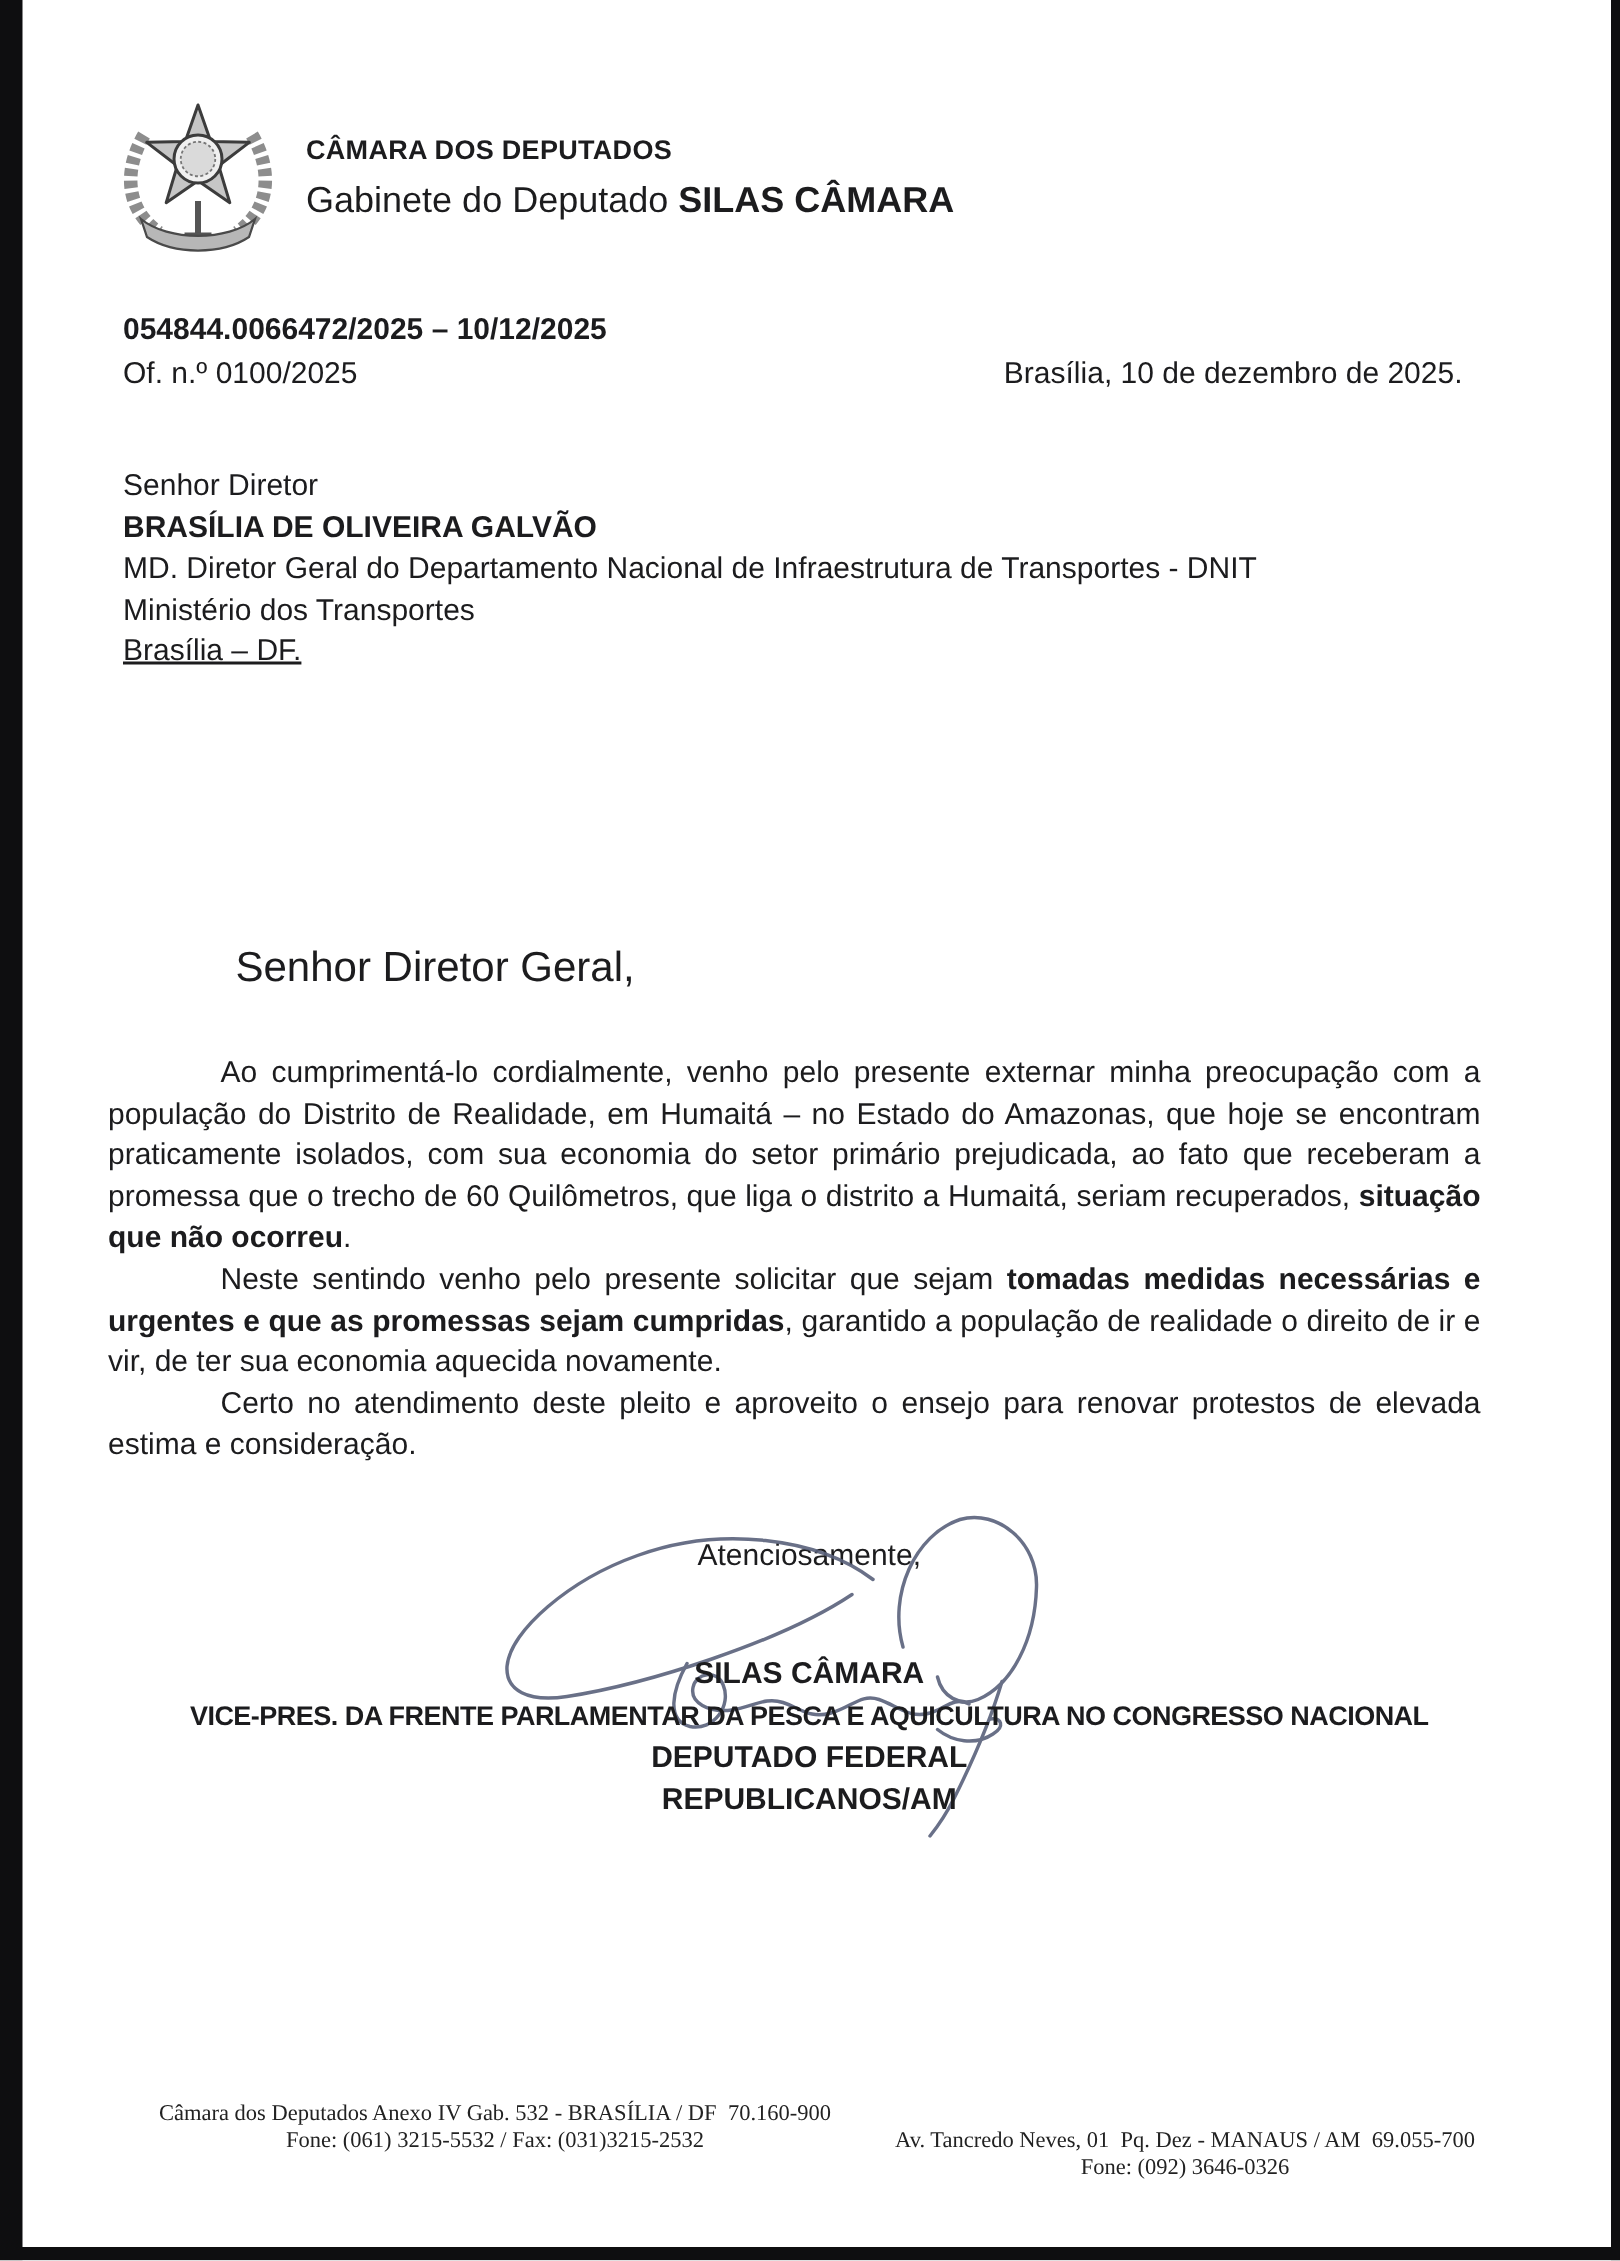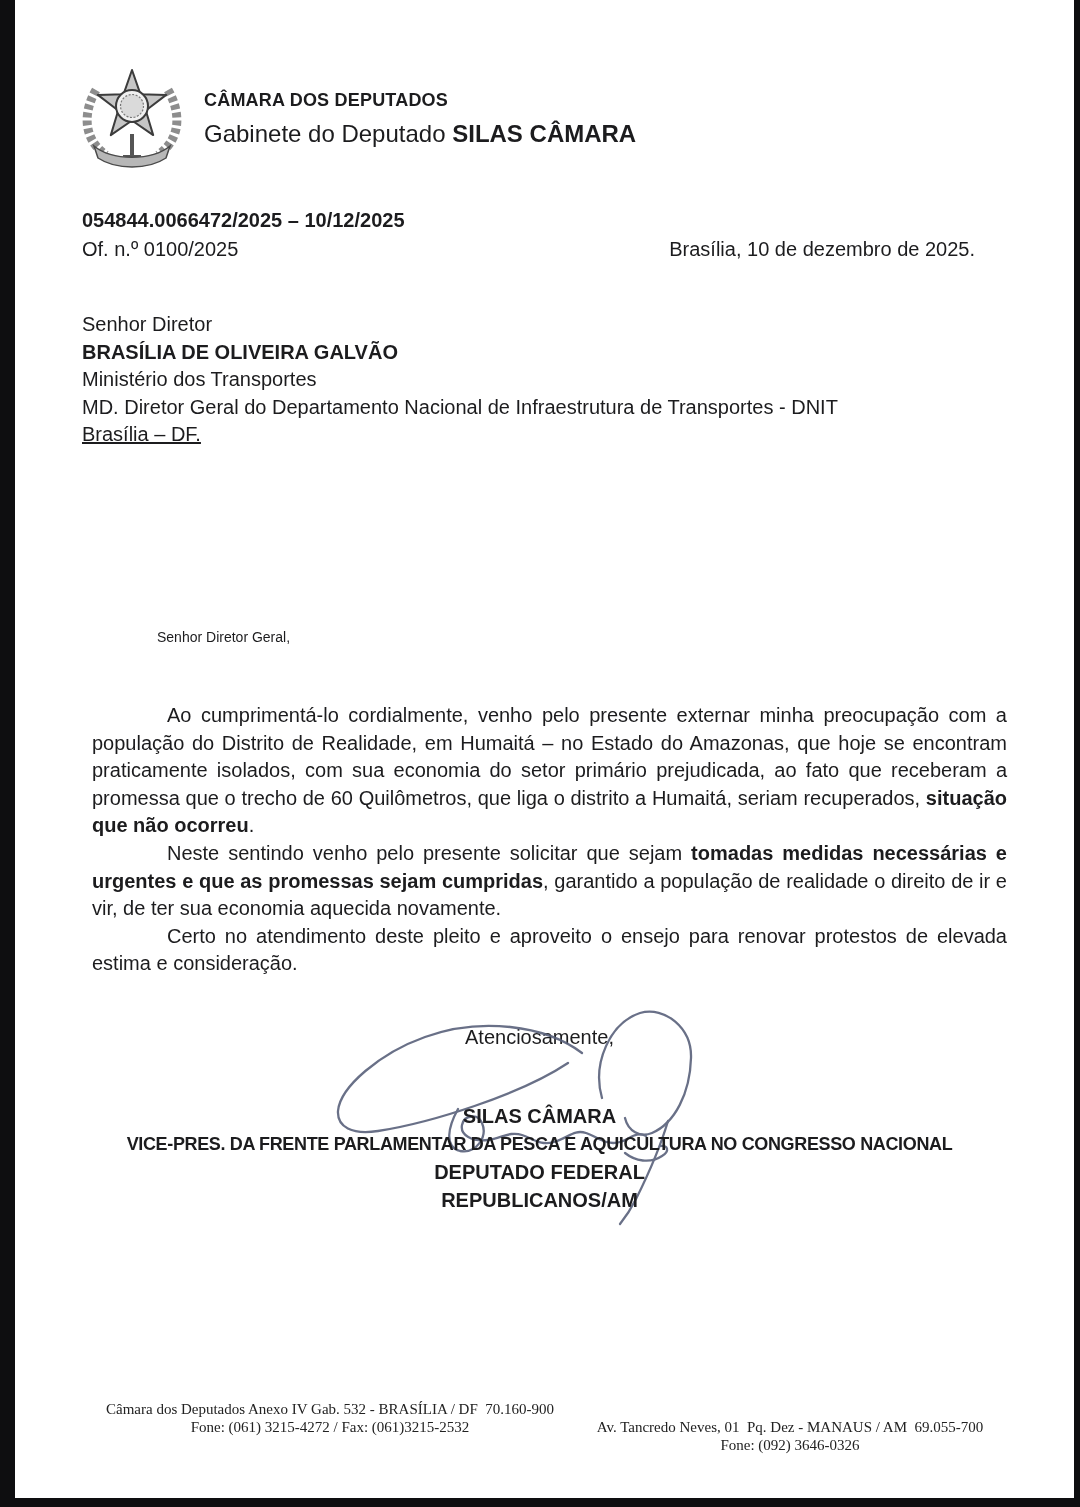--- a/index.html
+++ b/index.html
@@ -30,22 +30,22 @@
   
   .recipient { left:82px; top:311px; font-size:20px; line-height:27.5px; }
   .recipient .name { font-weight:bold; }
   .recipient .city { text-decoration:underline; }
 
   
   .subject { left:82px; top:494px; width:915px; font-size:20px; line-height:35px; text-align:justify; }
   .subject b { font-weight:bold; }
 
   
-  .greeting { left:157px; top:629px; font-size:14px; }
-  .body-text { left:92px; top:702px; width:915px; font-size:20px; line-height:27.6px; text-align:justify; }
+  .greeting { left:157px; top:629px; font-size:28px; }
+  .body-text { left:72px; top:702px; width:915px; font-size:20px; line-height:27.6px; text-align:justify; }
   .body-text p { margin:0; text-indent:75px; }
   .body-text b { font-weight:bold; }
 
   
   .valediction { left:82px; top:1026px; width:915px; text-align:center; font-size:20px; }
   .signature-svg { left:330px; top:1003px; pointer-events:none; }
   .signer-block { left:82px; top:1102px; width:915px; text-align:center; font-weight:bold; line-height:28px; }
   .signer-name, .signer-title-2, .signer-title-3 { font-size:20px; }
   .signer-title-1 { font-size:18px; white-space:nowrap; letter-spacing:-0.35px; }
 
@@ -86,22 +86,22 @@
     <div class="process">054844.0066472/2025 – 10/12/2025</div>
     <div class="ref-row">
       <span>Of. n.º 0100/2025</span>
       <span class="place-date">Brasília, 10 de dezembro de 2025.</span>
     </div>
   </div>
 
   <div class="abs recipient">
     <div>Senhor Diretor</div>
     <div class="name">BRASÍLIA DE OLIVEIRA GALVÃO</div>
+    <div>MD. Diretor Geral do Departamento Nacional de Infraestrutura de Transportes - DNIT</div>
     <div>Ministério dos Transportes</div>
-    <div>MD. Diretor Geral do Departamento Nacional de Infraestrutura de Transportes - DNIT</div>
     <div class="city">Brasília – DF.</div>
   </div>
 
 
   <div class="abs greeting">Senhor Diretor Geral,</div>
 
   <div class="abs body-text">
     <p><span>Ao cumprimentá-lo cordialmente, venho pelo presente externar minha preocupação com a população do Distrito de Realidade, em Humaitá – no Estado do Amazonas, que hoje se encontram praticamente isolados, com sua economia do setor primário prejudicada, ao fato que receberam a promessa que o trecho de 60 Quilômetros, que liga o distrito a Humaitá, seriam recuperados, </span><b>situação que não ocorreu</b><span>.</span></p>
     <p><span>Neste sentindo venho pelo presente solicitar que sejam </span><b>tomadas medidas necessárias e urgentes e que as promessas sejam cumpridas</b><span>, garantido a população de realidade o direito de ir e vir, de ter sua economia aquecida novamente.</span></p>
     <p>Certo no atendimento deste pleito e aproveito o ensejo para renovar protestos de elevada estima e consideração.</p>
@@ -128,20 +128,20 @@
 
   <div class="abs signer-block">
     <div class="signer-name">SILAS CÂMARA</div>
     <div class="signer-title-1">VICE-PRES. DA FRENTE PARLAMENTAR DA PESCA E AQUICULTURA NO CONGRESSO NACIONAL</div>
     <div class="signer-title-2">DEPUTADO FEDERAL</div>
     <div class="signer-title-3">REPUBLICANOS/AM</div>
   </div>
 
   <div class="abs footer-col footer-left">
     <div>Câmara dos Deputados Anexo IV Gab. 532 - BRASÍLIA / DF&nbsp; 70.160-900</div>
-    <div>Fone: (061) 3215-4272 / Fax: (061)3215-2532</div>
+    <div>Fone: (061) 3215-5532 / Fax: (031)3215-2532</div>
   </div>
   <div class="abs footer-col footer-right">
     <div>Av. Tancredo Neves, 01&nbsp; Pq. Dez - MANAUS / AM&nbsp; 69.055-700</div>
     <div>Fone: (092) 3646-0326</div>
   </div>
 
 </div>
 
 </body></html>

